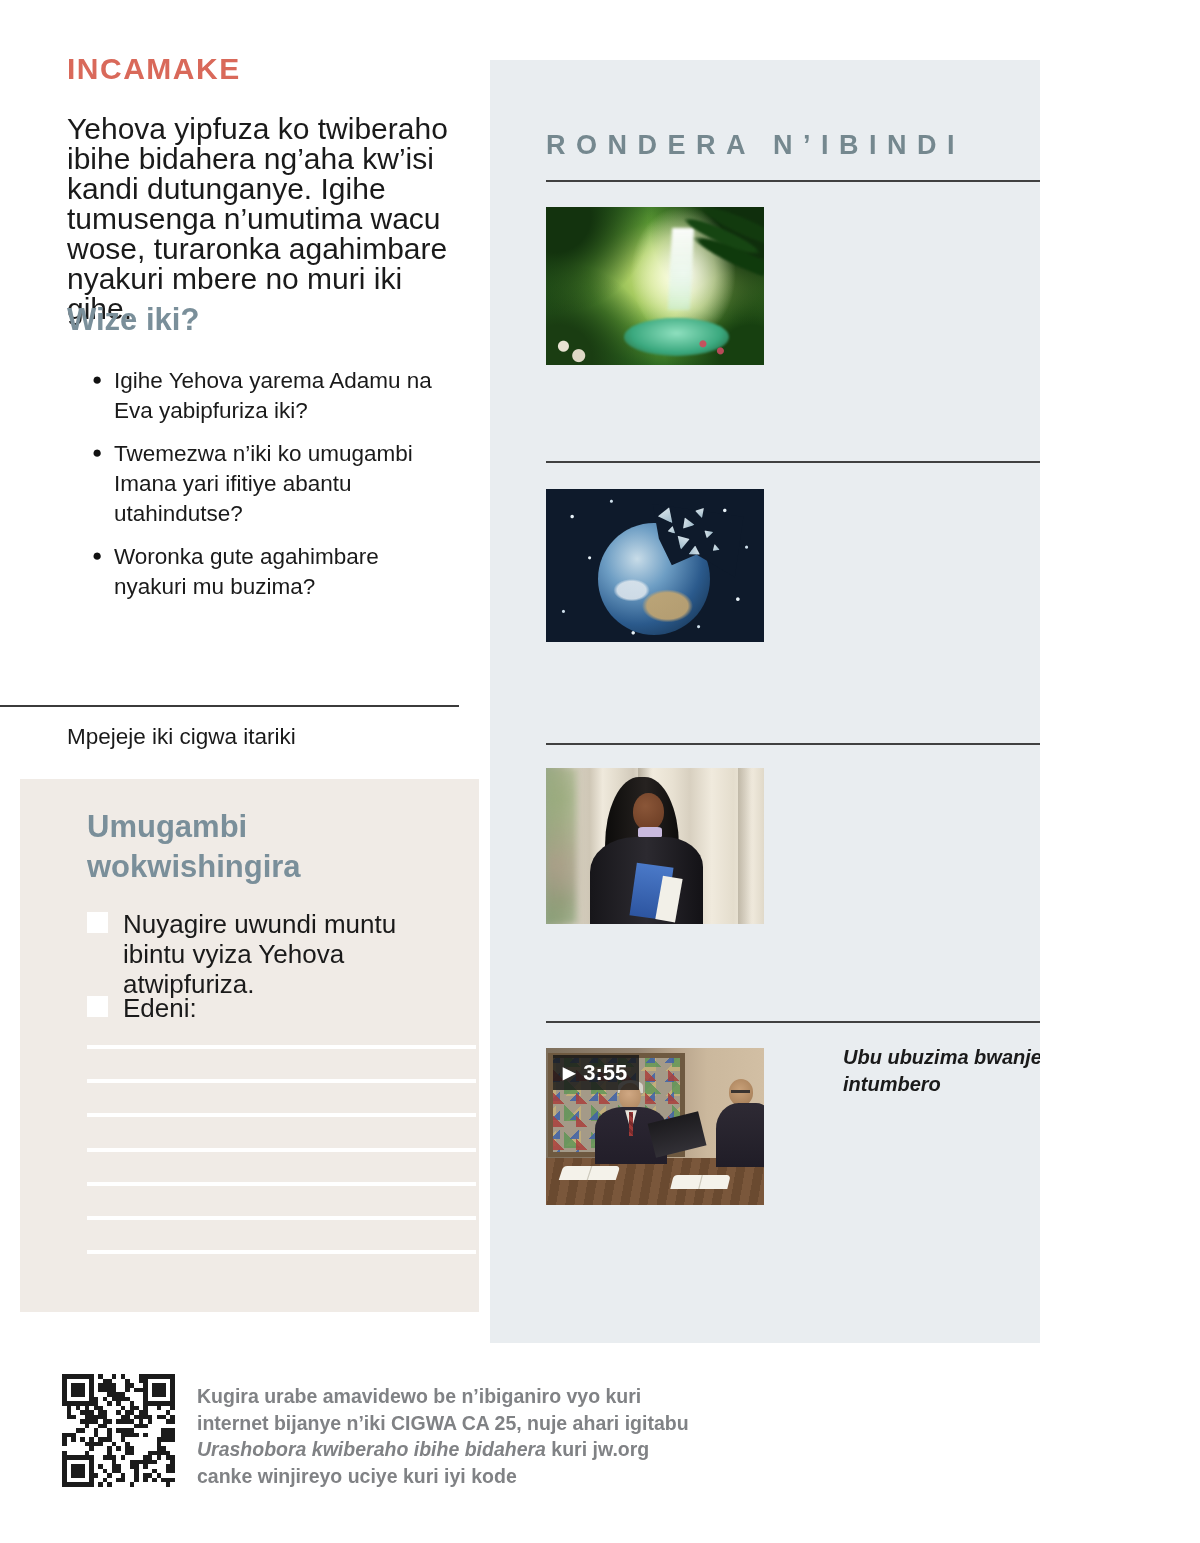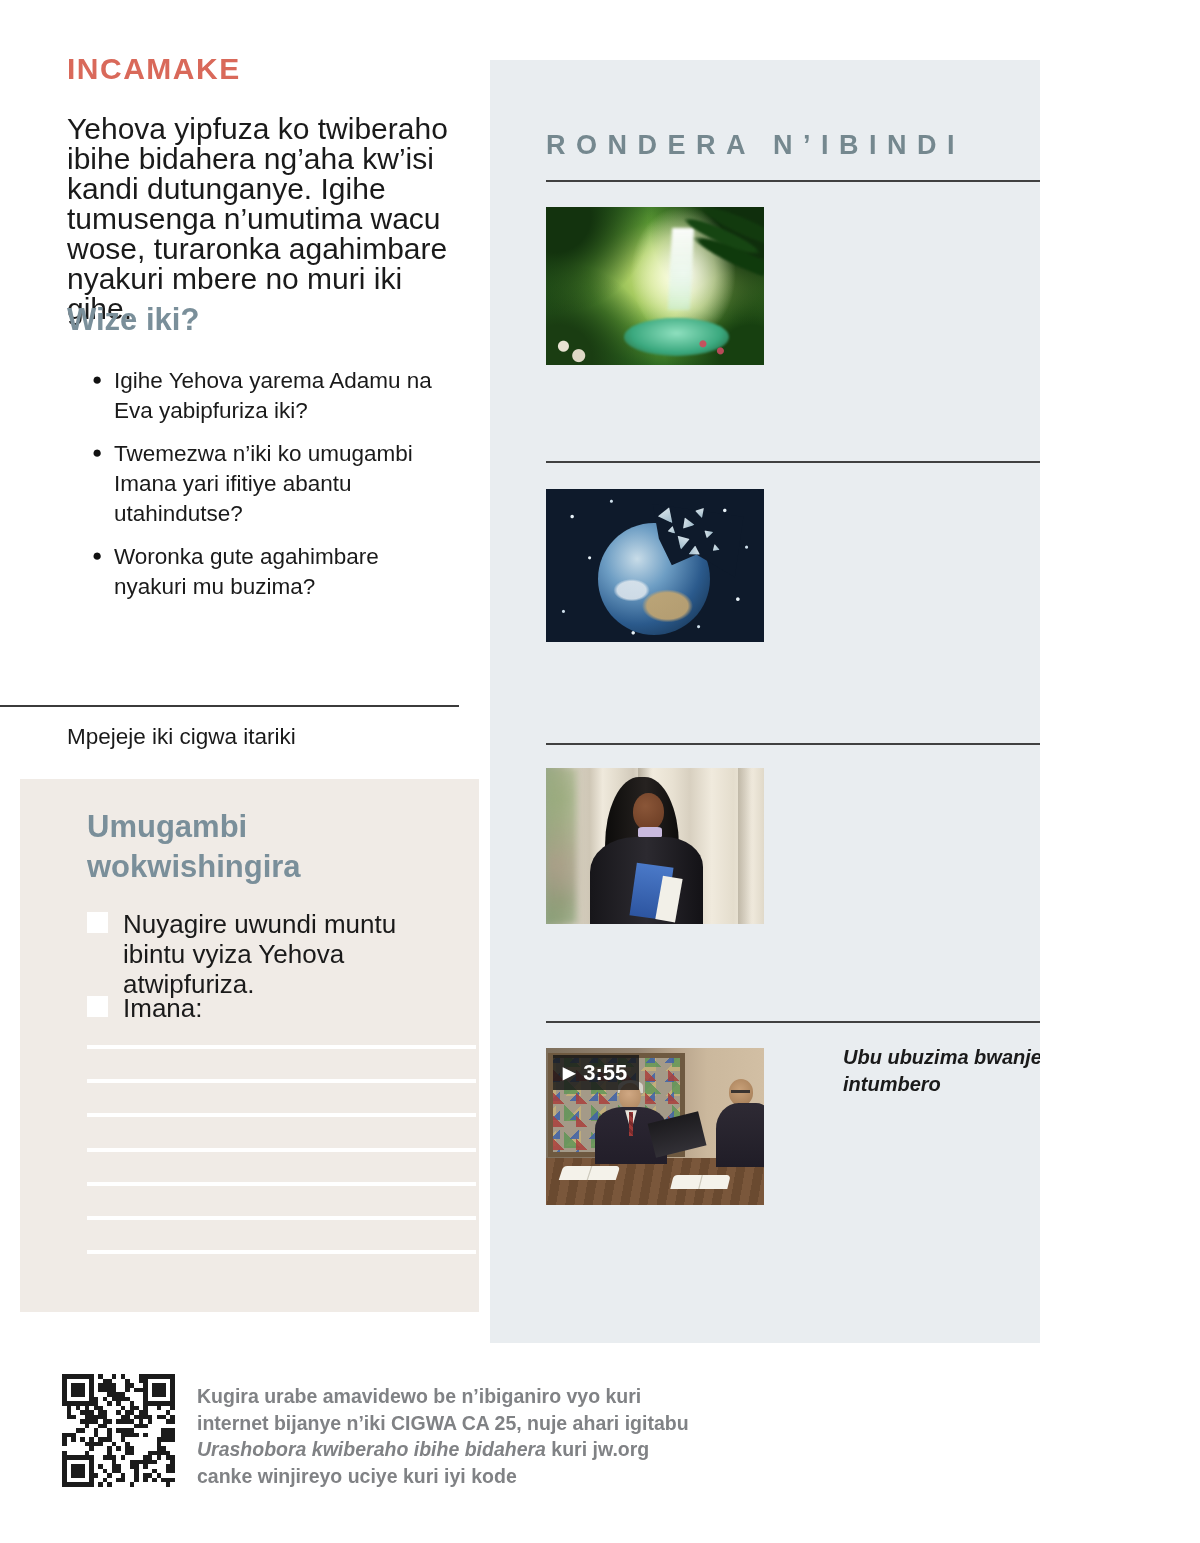--- a/index.html
+++ b/index.html
@@ -209,21 +209,21 @@
   <p class="date-line">Mpejeje iki cigwa itariki</p>
 
   <div class="goal-box">
     <h2 class="h-slate goal-title">Umugambi wokwishingira</h2>
     <div class="check-row row1">
       <span class="cb"></span>
       <span class="cb-label">Nuyagire uwundi muntu ibintu vyiza Yehova atwipfuriza.</span>
     </div>
     <div class="check-row row2">
       <span class="cb"></span>
-      <span class="cb-label">Imana:</span>
+      <span class="cb-label">Edeni:</span>
     </div>
     <div class="write-line" style="top:266px"></div>
     <div class="write-line" style="top:300px"></div>
     <div class="write-line" style="top:334px"></div>
     <div class="write-line" style="top:369px"></div>
     <div class="write-line" style="top:403px"></div>
     <div class="write-line" style="top:437px"></div>
     <div class="write-line" style="top:471px"></div>
   </div>
 

